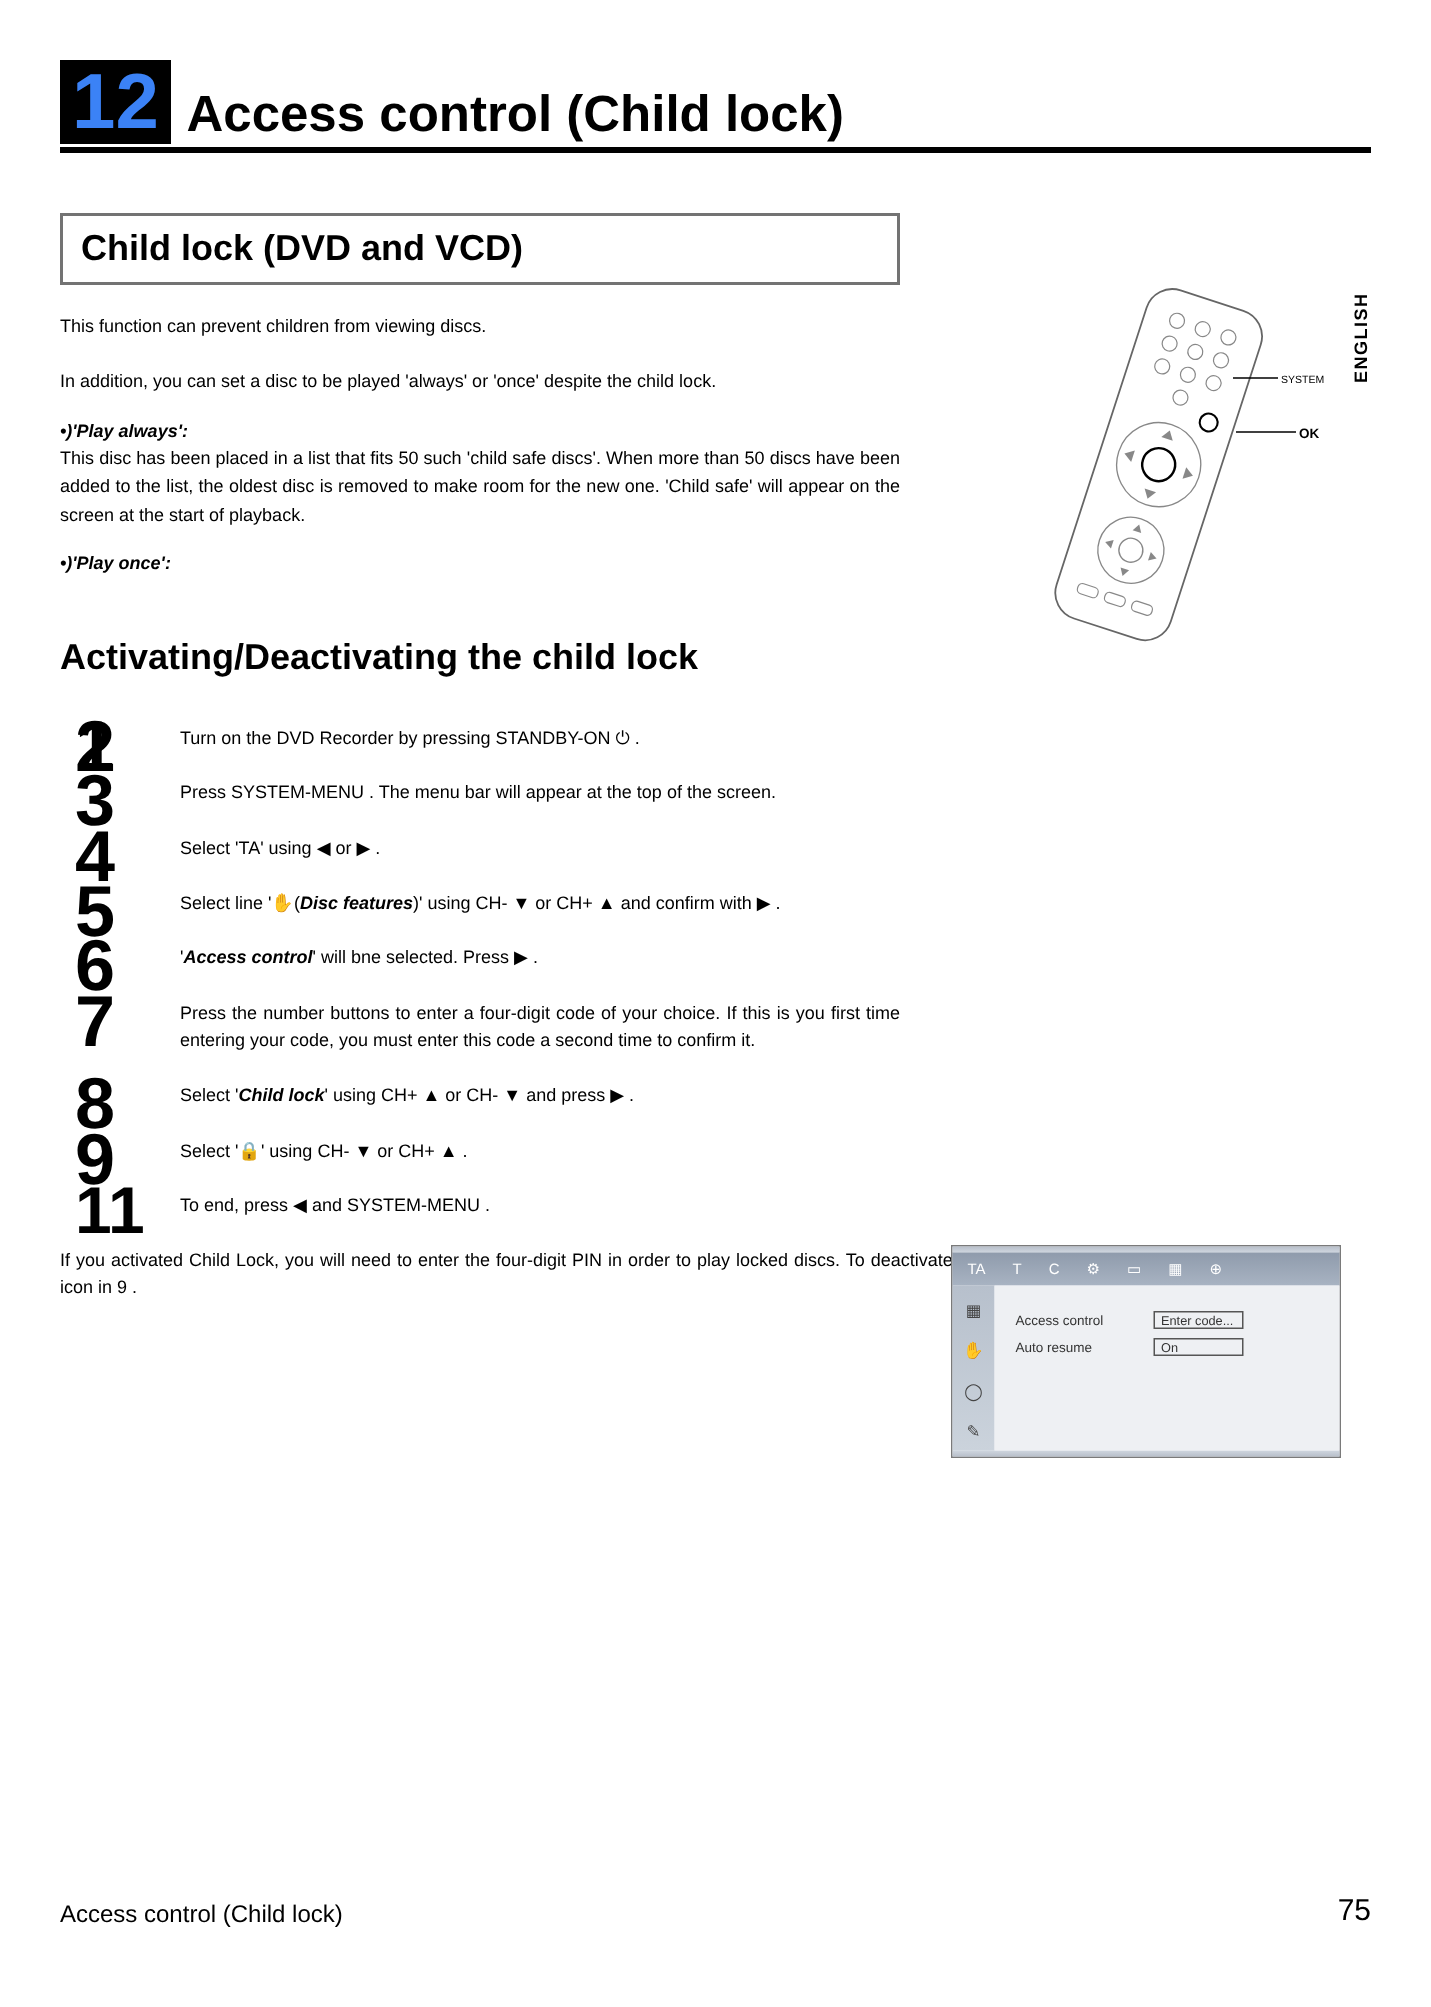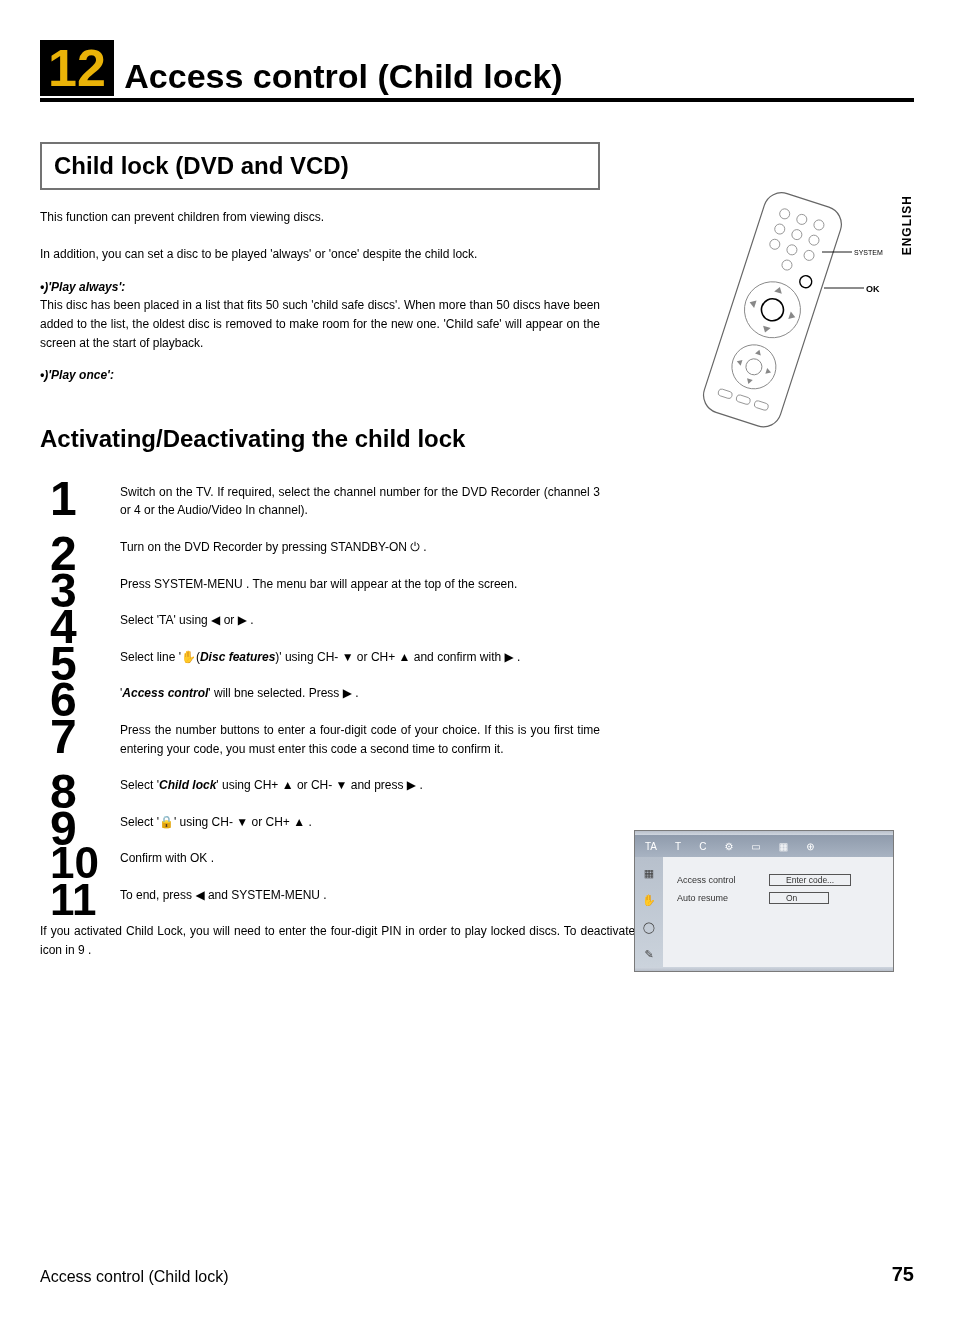--- a/index.html
+++ b/index.html
@@ -8,21 +8,21 @@
     background: #fff;
     color: #000;
     width: 954px;
     height: 1338px;
     position: relative;
     padding: 40px 40px 40px 40px;
   }
   .chapter-badge {
     display: inline-block;
     background: #000;
-    color: #eab308;
+    color: #3b82f6;
     font-size: 52px;
     font-weight: 900;
     padding: 2px 8px;
     line-height: 1;
     vertical-align: bottom;
     font-family: "Arial Black", Arial, sans-serif;
   }
   .chapter-title {
     display: inline-block;
     font-size: 34px;
@@ -106,21 +106,21 @@
     position: absolute;
     bottom: 52px;
     left: 40px;
     right: 40px;
     display: flex;
     justify-content: space-between;
     align-items: flex-end;
     font-size: 14px;
   }
   .footer-title { font-size: 16px; }
-  .footer-page { font-size: 20px; font-weight: 700; }
+  .footer-page { font-size: 20px; font-weight: 400; }
 
   
   .remote-wrap {
     position: absolute;
     right: 60px;
     top: 180px;
     width: 240px;
     height: 250px;
   }
 
@@ -167,21 +167,21 @@
   .osd-main {
     flex: 1;
     padding: 14px 10px 10px 14px;
     background: #eef0f3;
     color: #333;
   }
   .osd-row { display: flex; align-items: center; height: 18px; }
   .osd-label { width: 92px; }
   .osd-val {
     border: 1px solid #555;
-    padding: 0 16px;
+    padding: 0 4px;
     font-size: 8.5px;
     background: #eef0f3;
     min-width: 60px;
   }
   .osd-bottomborder {
     height: 4px;
     background: linear-gradient(#cfd6df, #b8bfca);
   }
 
   .glyph { font-family: Arial, sans-serif; }
@@ -265,21 +265,20 @@
   <p class="body-text">
     <span class="bi">•)'Play once':</span><br>
   </p>
 
   <div class="subhead">Activating/Deactivating the child lock</div>
 
   <div class="steps">
 
     <div class="step">
       <span class="step-num">1</span>
-      <span>Switch on the TV. If required, select the channel number for the DVD Recorder (channel 3 or 4 or the Audio/Video In channel).</span>
     </div>
 
     <div class="step">
       <span class="step-num">2</span>
       <span>Turn on the DVD Recorder by pressing </span><span class="b">STANDBY-ON</span><span> ⏻ .</span>
     </div>
 
     <div class="step">
       <span class="step-num">3</span>
       <span>Press </span><span class="b">SYSTEM-MENU</span><span> . The menu bar will appear at the top of the screen.</span>
@@ -308,24 +307,20 @@
     <div class="step">
       <span class="step-num">8</span>
       <span>Select '</span><span class="bi">Child lock</span><span>' using </span><span class="b">CH+ ▲</span><span> or </span><span class="b">CH- ▼</span><span> and press </span><span class="glyph">▶</span><span> .</span>
     </div>
 
     <div class="step">
       <span class="step-num">9</span>
       <span>Select '</span><span class="glyph">🔒</span><span>' using </span><span class="b">CH- ▼</span><span> or </span><span class="b">CH+ ▲</span><span> .</span>
     </div>
 
-    <div class="step">
-      <span class="step-num" style="font-size:44px;">10</span>
-      <span>Confirm with </span><span class="b">OK</span><span> .</span>
-    </div>
 
     <div class="step">
       <span class="step-num" style="font-size:44px;">11</span>
       <span>To end, press </span><span class="glyph">◀</span><span> and </span><span class="b">SYSTEM-MENU</span><span> .</span>
     </div>
 
   </div>
 
   <p class="after-steps">
     <span>If you activated Child Lock, you will need to enter the four-digit PIN in order to play locked discs. To deactivate the child lock, select the '</span><span class="glyph">🔓</span><span>' icon in </span><span class="b">9</span><span> .</span>

